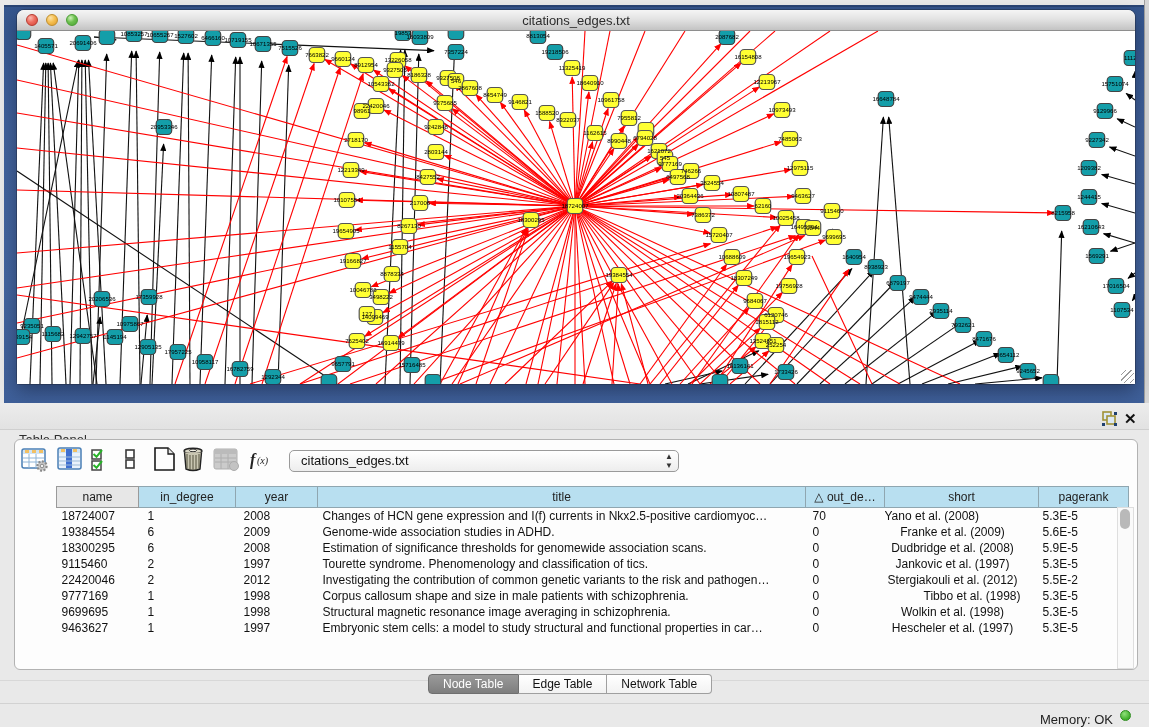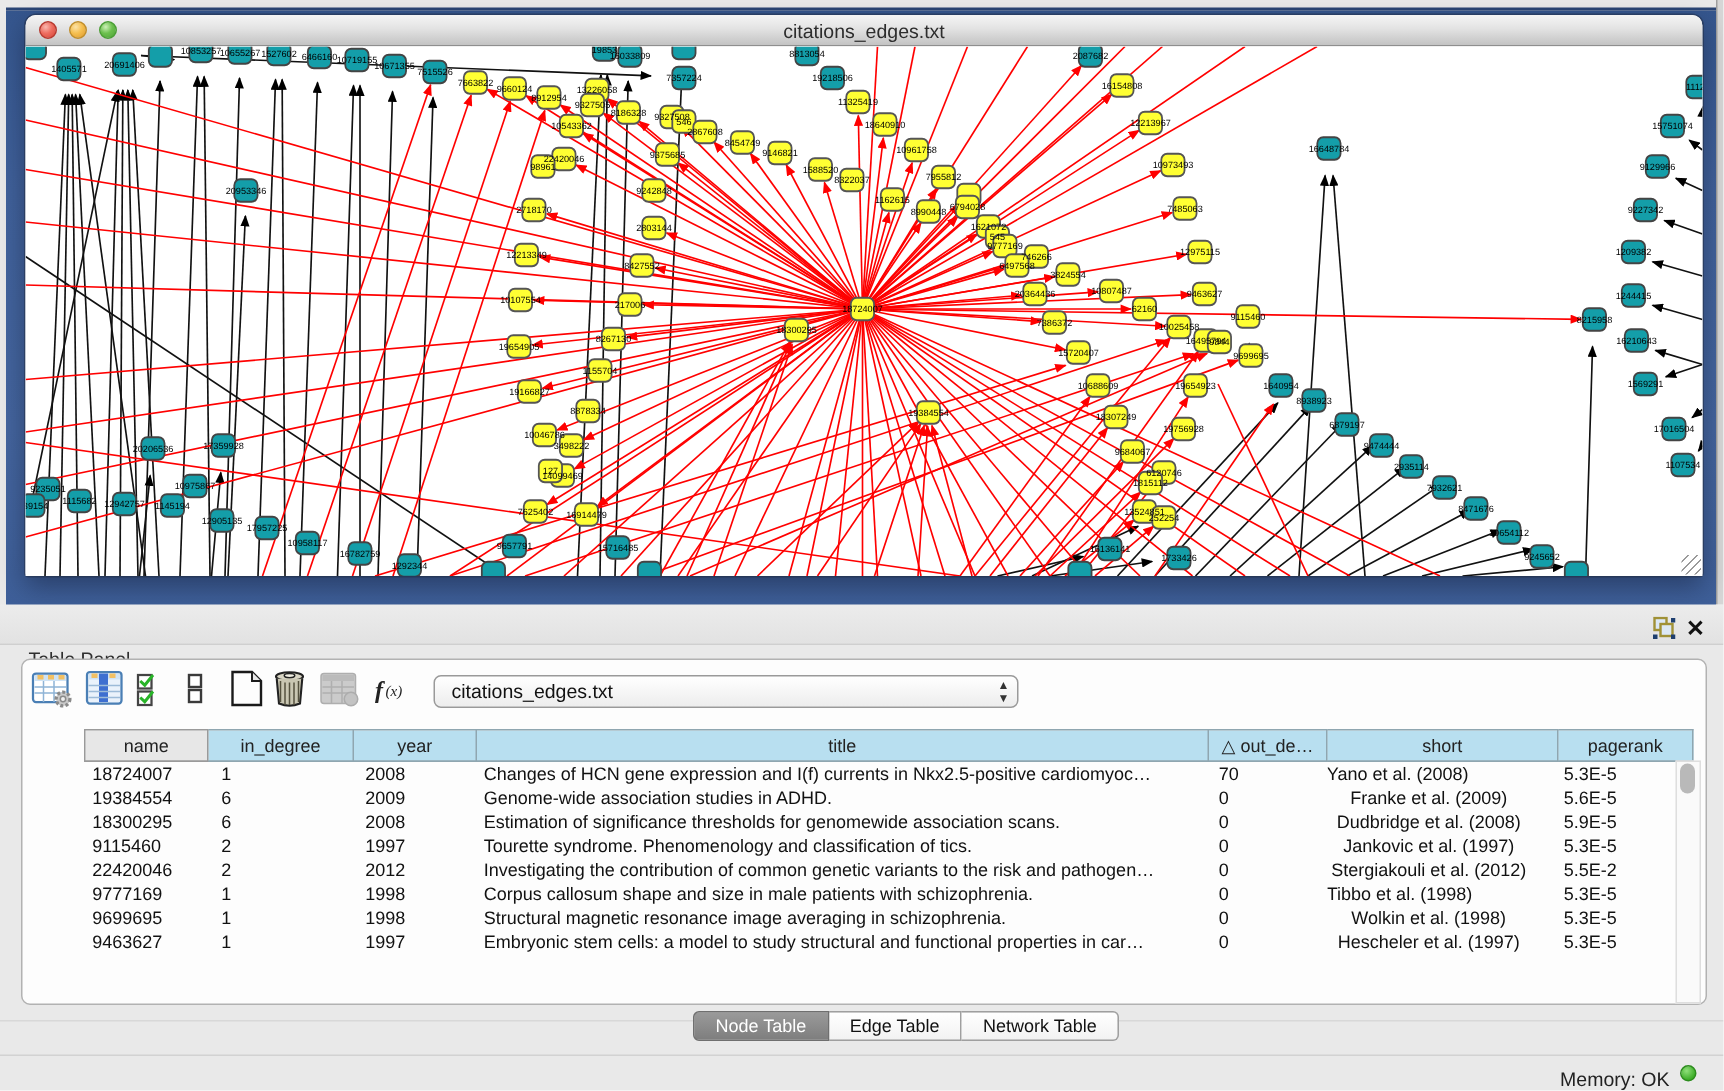--- a/index.html
+++ b/index.html
@@ -44,21 +44,21 @@
 #tt th{height:20px;font-weight:normal;font-size:12px;color:#222;background:#b8dff0;
  border:1px solid #8fa6b0;border-top:1px solid #8fa6b0;padding:0;}
 #tt th.first{background:#e7e7e7;border-color:#9a9a9a;}
 #tt td{height:16px;padding:0 0 0 5px;white-space:nowrap;overflow:hidden;}
 #scroll{position:absolute;right:3px;top:67px;width:15px;height:160px;background:#fafafa;border:1px solid #dedede;}
 #thumb{position:absolute;left:1.5px;top:1px;width:10px;height:20px;border-radius:5px;background:#b9b9b9;}
 #tabs{position:absolute;left:428px;top:674px;height:20px;display:flex;font-size:12px;}
 #tabs .t{border:1px solid #9f9f9f;border-left:none;background:linear-gradient(180deg,#ffffff,#f2f2f2);
  color:#111;line-height:18px;padding:0 14px;}
 #tabs .t.sel{background:linear-gradient(180deg,#9a9a9a,#7e7e7e);color:#fff;border:1px solid #6f6f6f;
- border-radius:4px 0 0 4px;margin-left:34px;}
+ border-radius:4px 0 0 4px;}
 #tabs .t.last{border-radius:0 4px 4px 0;}
 #status{position:absolute;left:0;top:703px;width:1149px;height:24px;border-top:1px solid #d2d2d2;}
 #mem{position:absolute;right:36px;top:8px;font-size:13px;color:#222;}
 #dot{position:absolute;right:18px;top:6px;width:11px;height:11px;border-radius:50%;
  background:radial-gradient(circle at 38% 32%,#8fe07a,#3fae2a 70%);border:1px solid #2c8c1d;box-sizing:border-box;}
 </style></head>
 <body>
 <div id="desk"></div>
 <div id="rstrip"></div>
 <div id="win">
@@ -665,21 +665,21 @@
           <td style="padding-left:7px">0</td>
           <td style="text-align:center;padding:0 18px 0 0">Stergiakouli et al. (2012)</td>
           <td style="padding-left:4px">5.5E-2</td>
         </tr>
 <tr>
           <td>9777169</td>
           <td style="padding-left:9px">1</td>
           <td style="padding-left:8px">1998</td>
           <td>Corpus callosum shape and size in male patients with schizophrenia.</td>
           <td style="padding-left:7px">0</td>
-          <td style="text-align:left;padding:0 18px 0 0">Tibbo et al. (1998)</td>
+          <td style="text-align:right;padding:0 18px 0 0">Tibbo et al. (1998)</td>
           <td style="padding-left:4px">5.3E-5</td>
         </tr>
 <tr>
           <td>9699695</td>
           <td style="padding-left:9px">1</td>
           <td style="padding-left:8px">1998</td>
           <td>Structural magnetic resonance image averaging in schizophrenia.</td>
           <td style="padding-left:7px">0</td>
           <td style="text-align:center;padding:0 18px 0 0">Wolkin et al. (1998)</td>
           <td style="padding-left:4px">5.3E-5</td>

